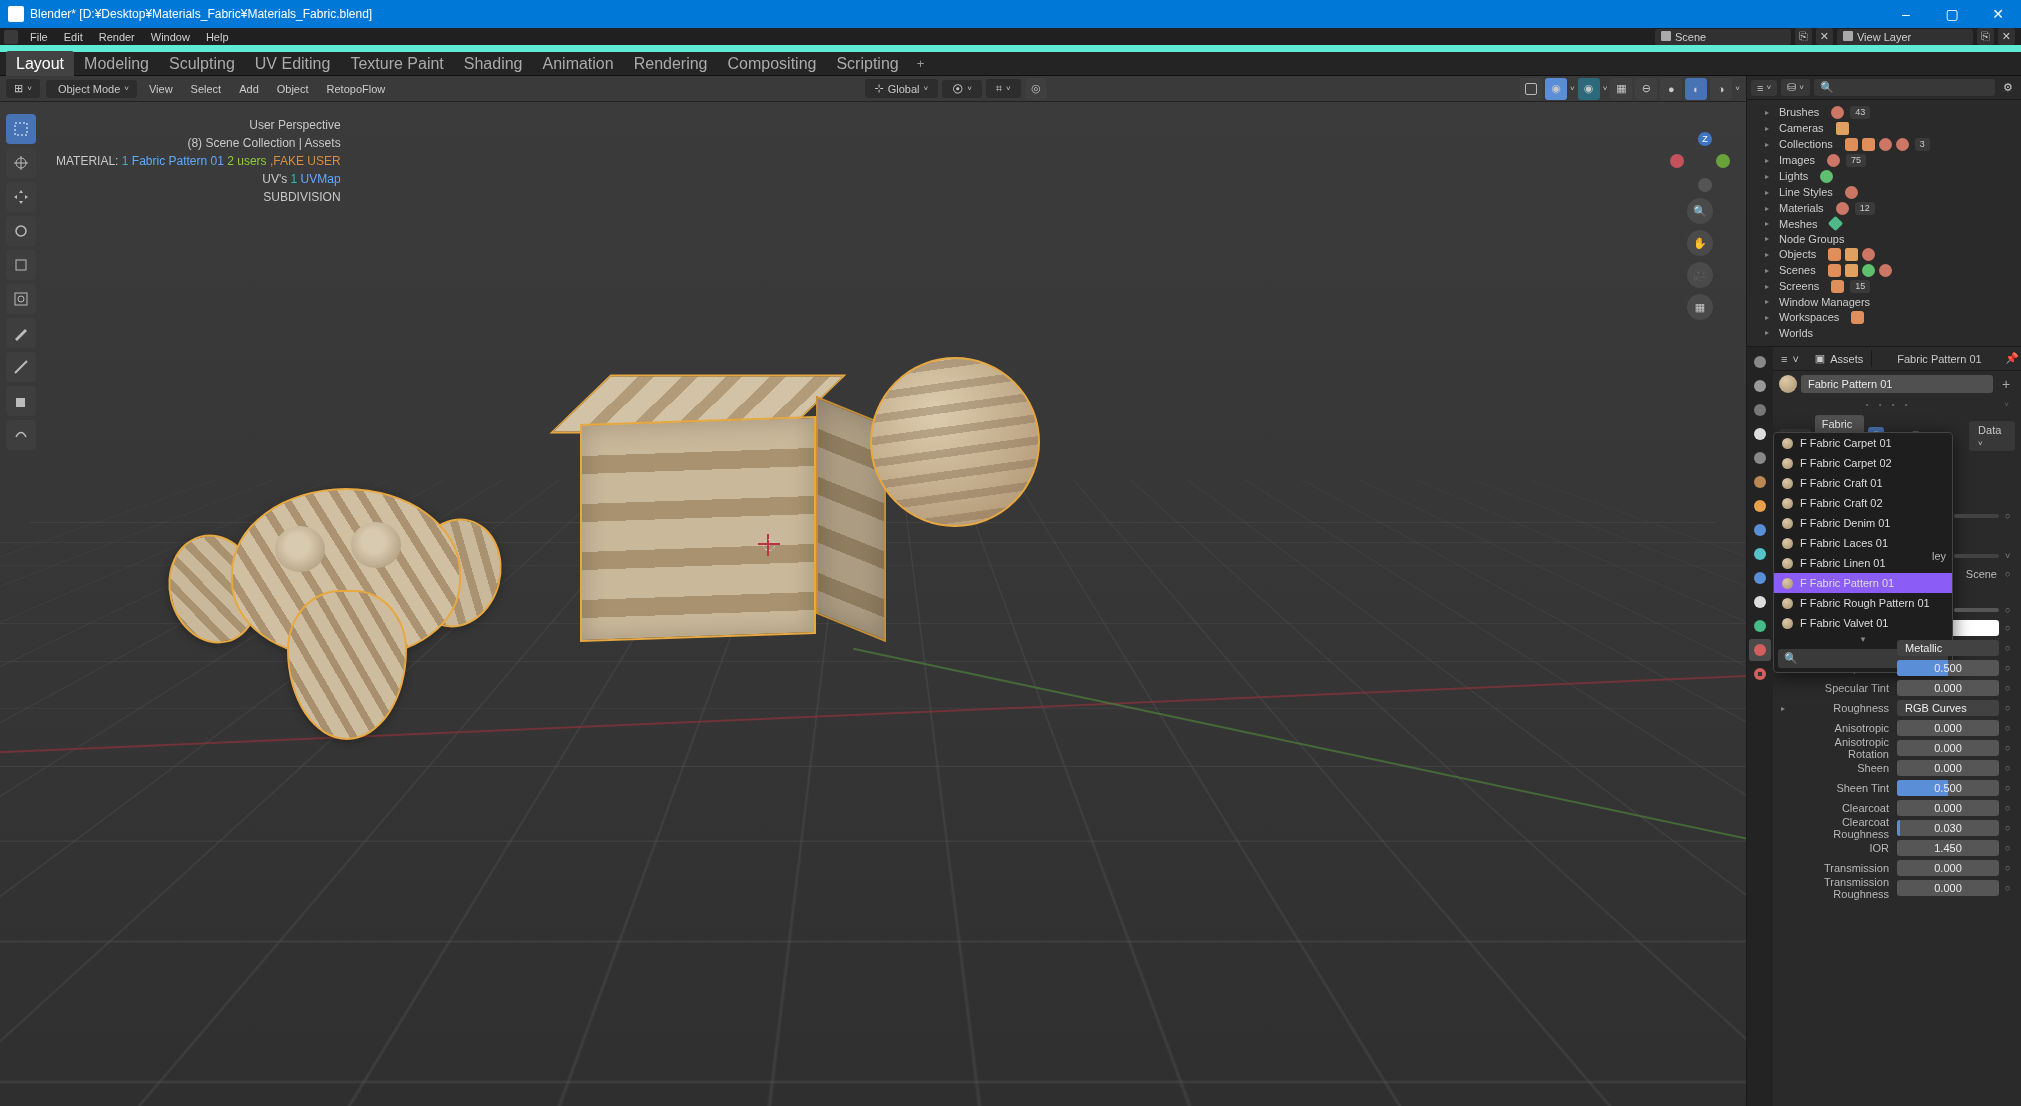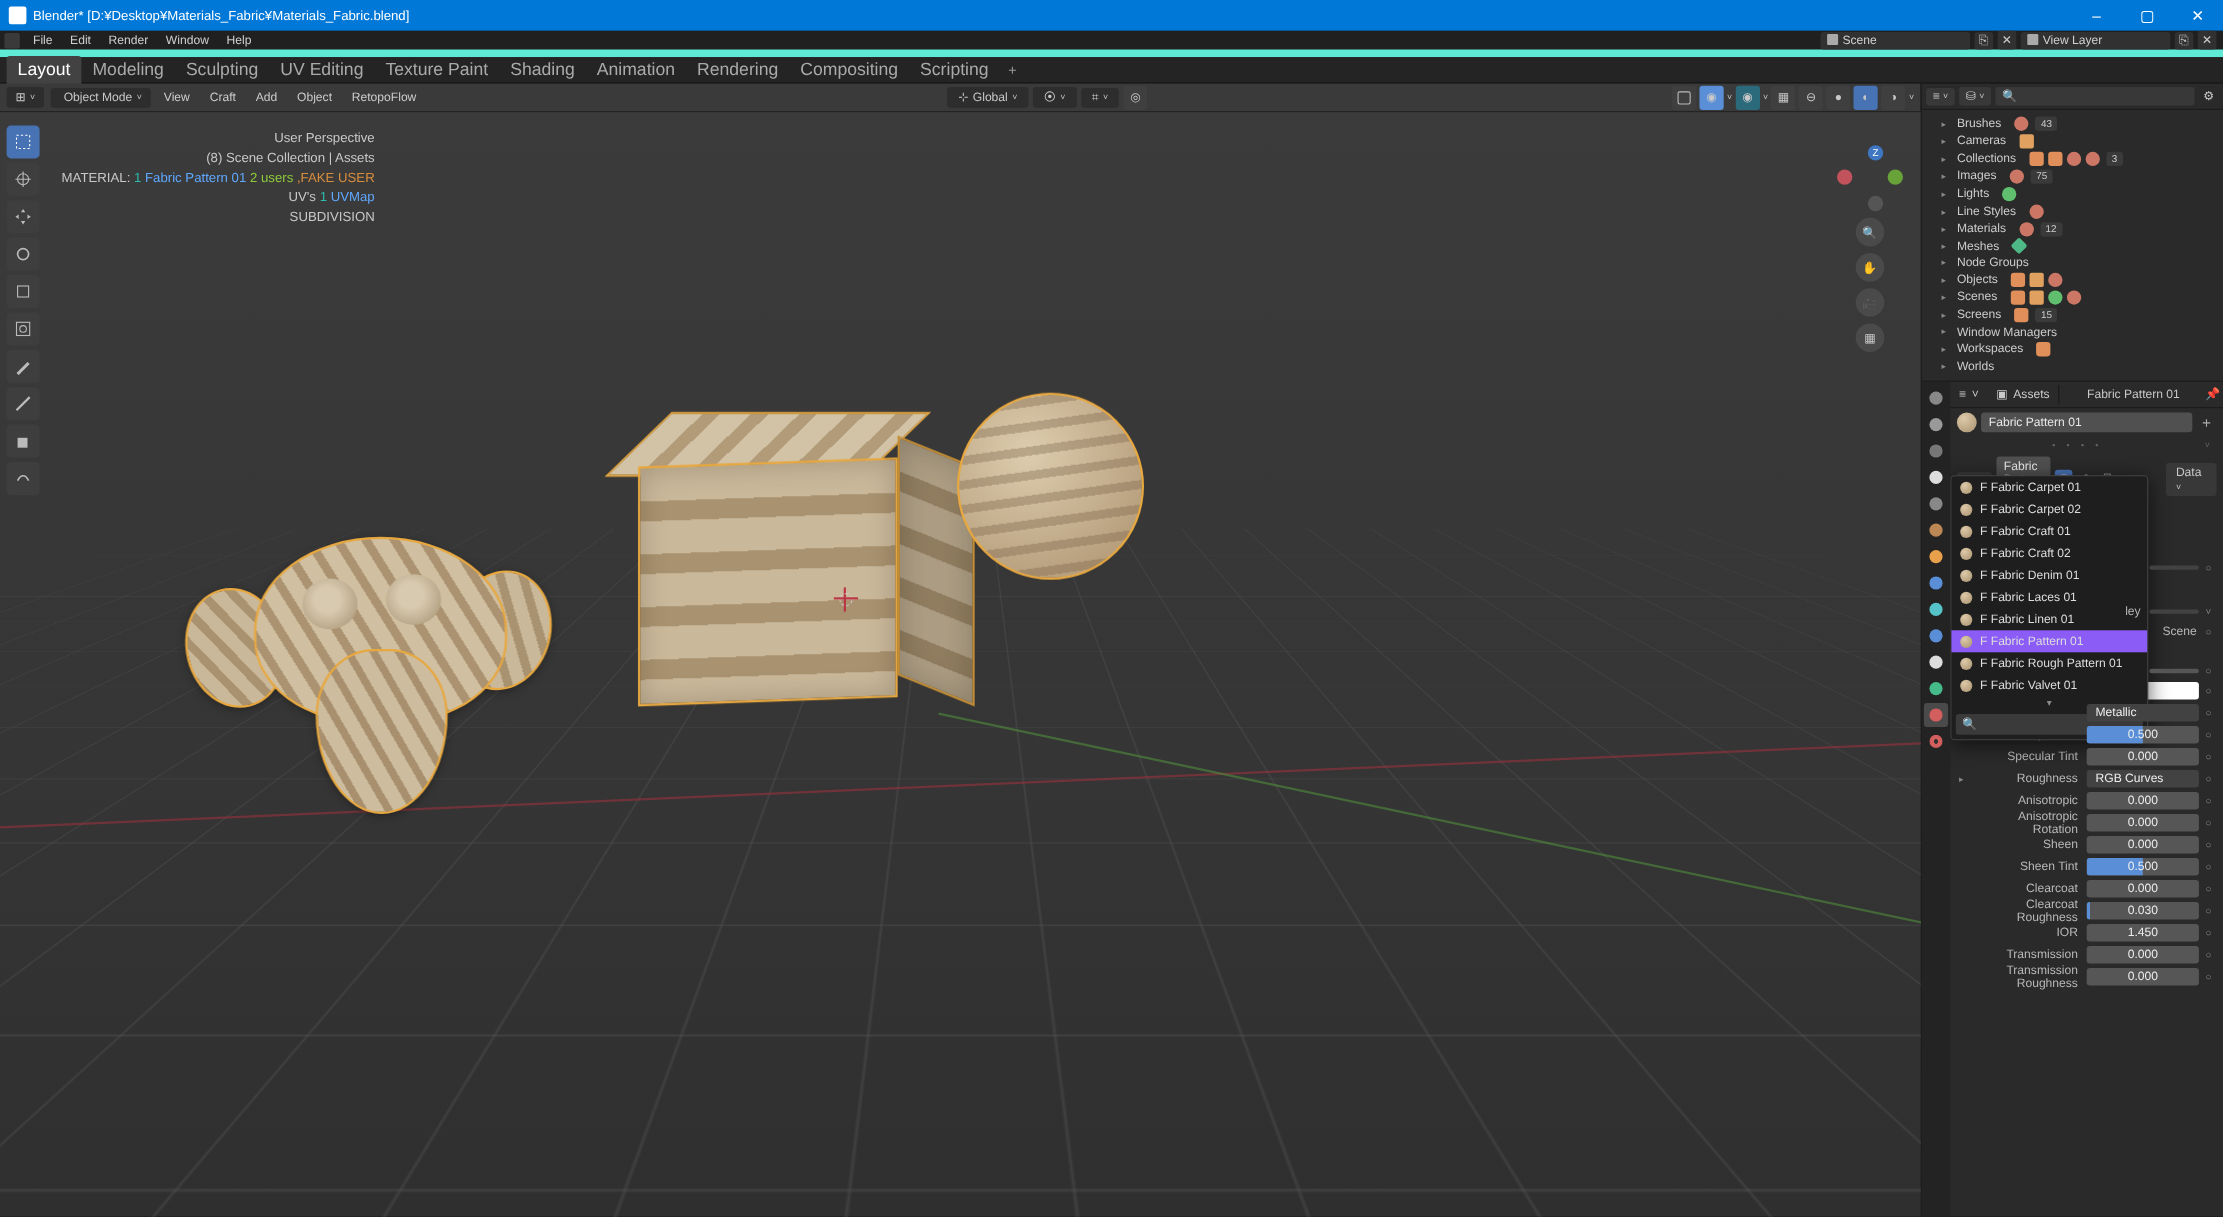--- a/index.html
+++ b/index.html
@@ -195,21 +195,21 @@
   <div class="viewport-wrap">
 
     <div class="vp-header">
       <div class="vpmode">⊞<span style="font-size:8px;">˅</span></div>
       <div class="vpmode">
         <span class="cube-icon"></span>
         <span>Object Mode</span>
         <span style="font-size:8px;">˅</span>
       </div>
       <span class="vpmenu">View</span>
-      <span class="vpmenu">Craft</span>
+      <span class="vpmenu">Select</span>
       <span class="vpmenu">Add</span>
       <span class="vpmenu">Object</span>
       <span class="vpmenu">RetopoFlow</span>
       <div class="spacer"></div>
       <div class="hcenter">
         <div class="pill">⊹ <span>Global</span> <span style="font-size:8px;">˅</span></div>
         <div class="pill">⦿ <span style="font-size:8px;">˅</span></div>
         <div class="pill">⌗ <span style="font-size:8px;">˅</span></div>
         <div class="icon-btn">◎</div>
       </div>

